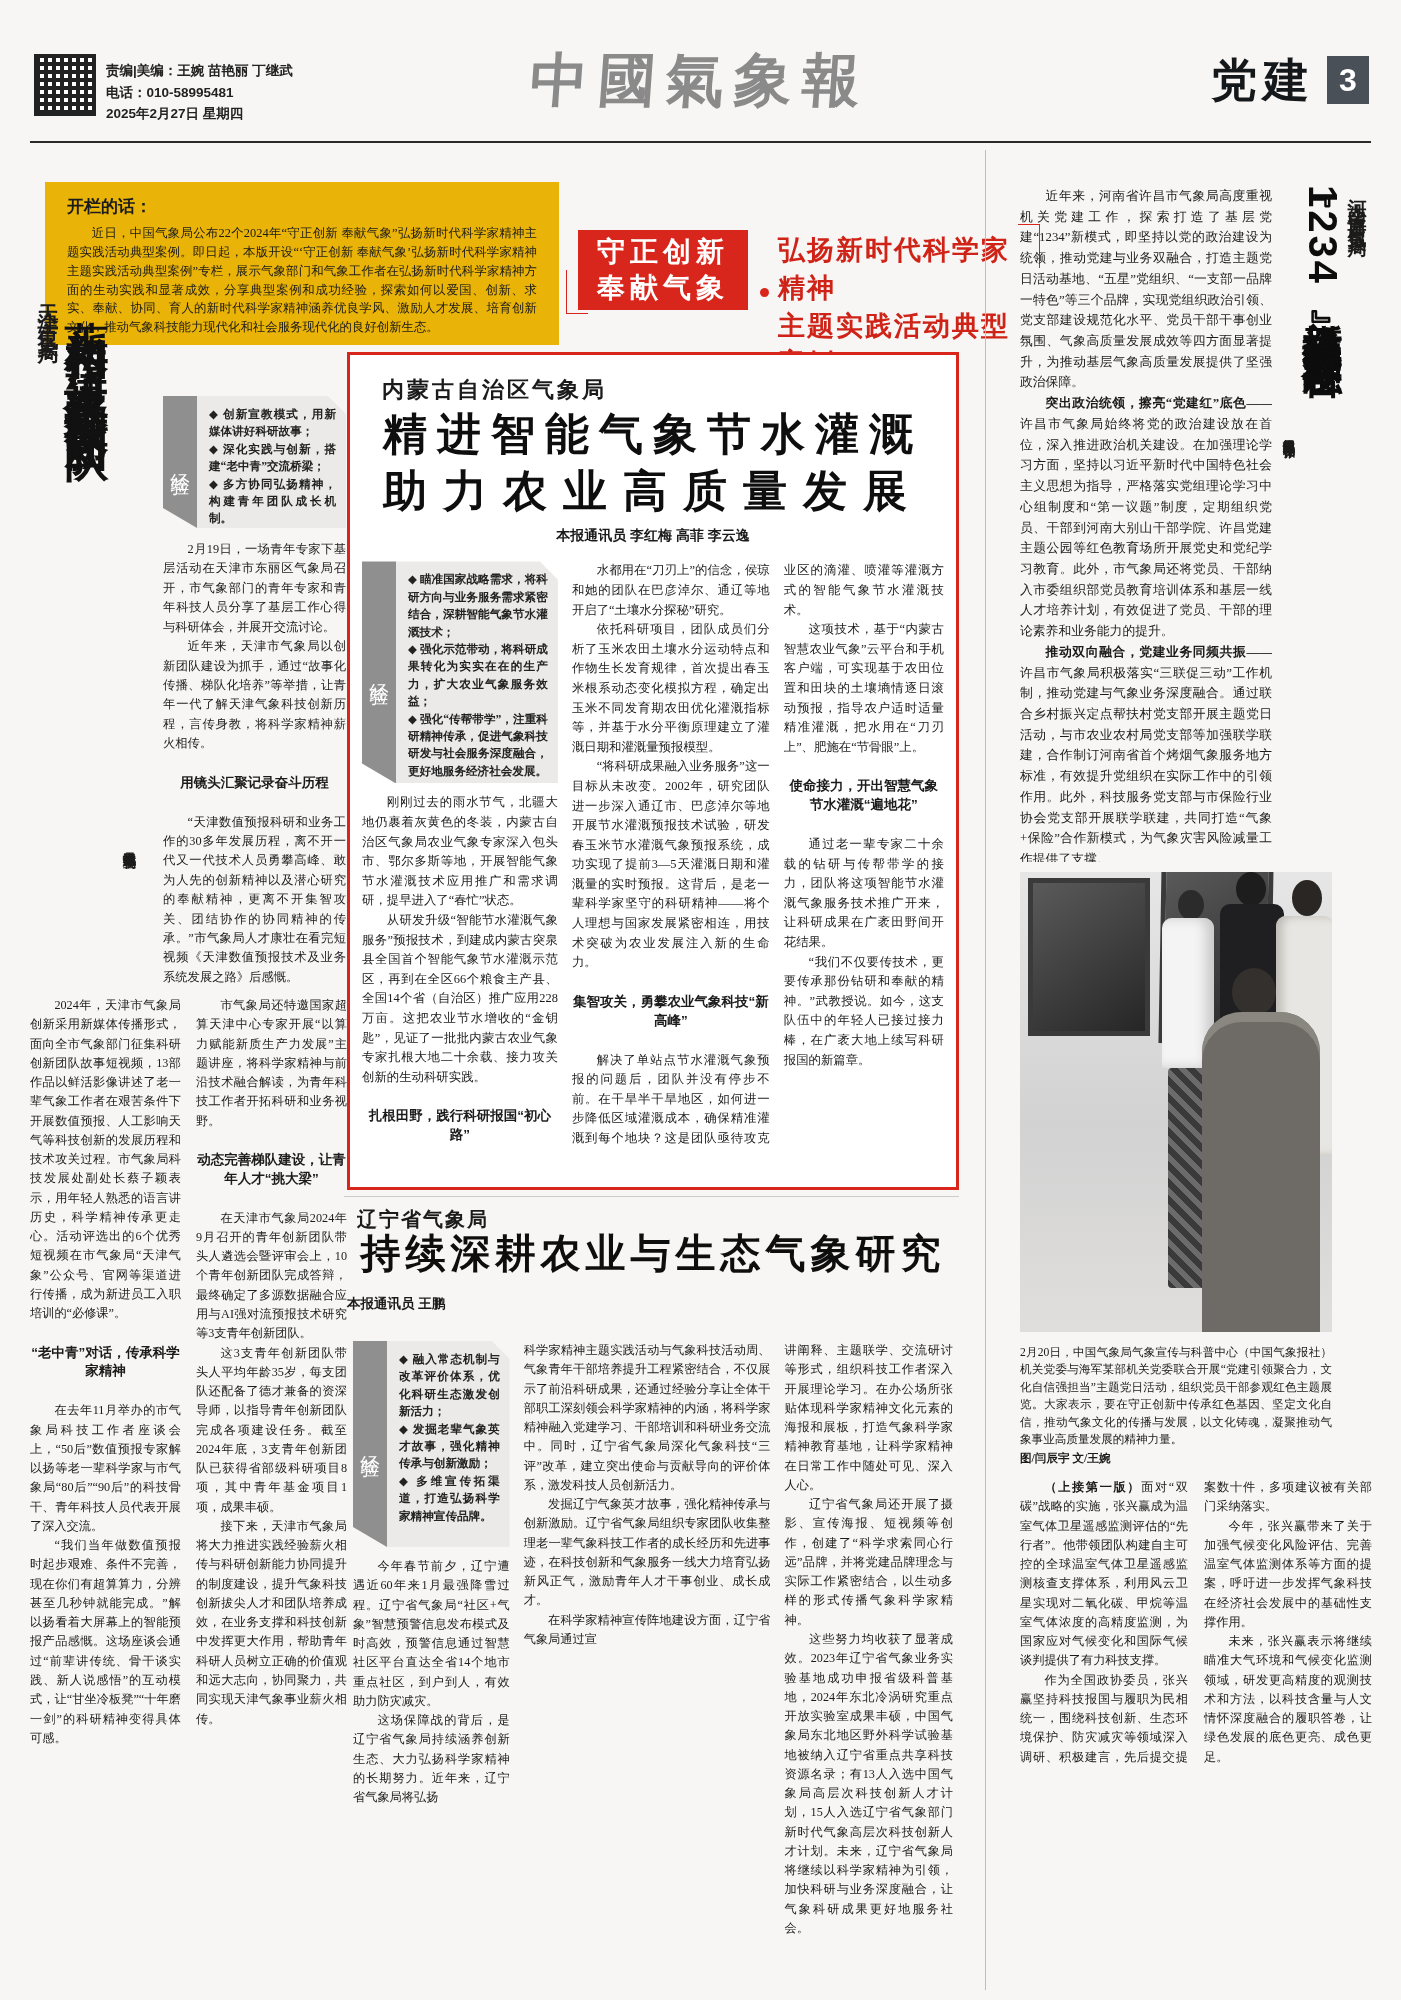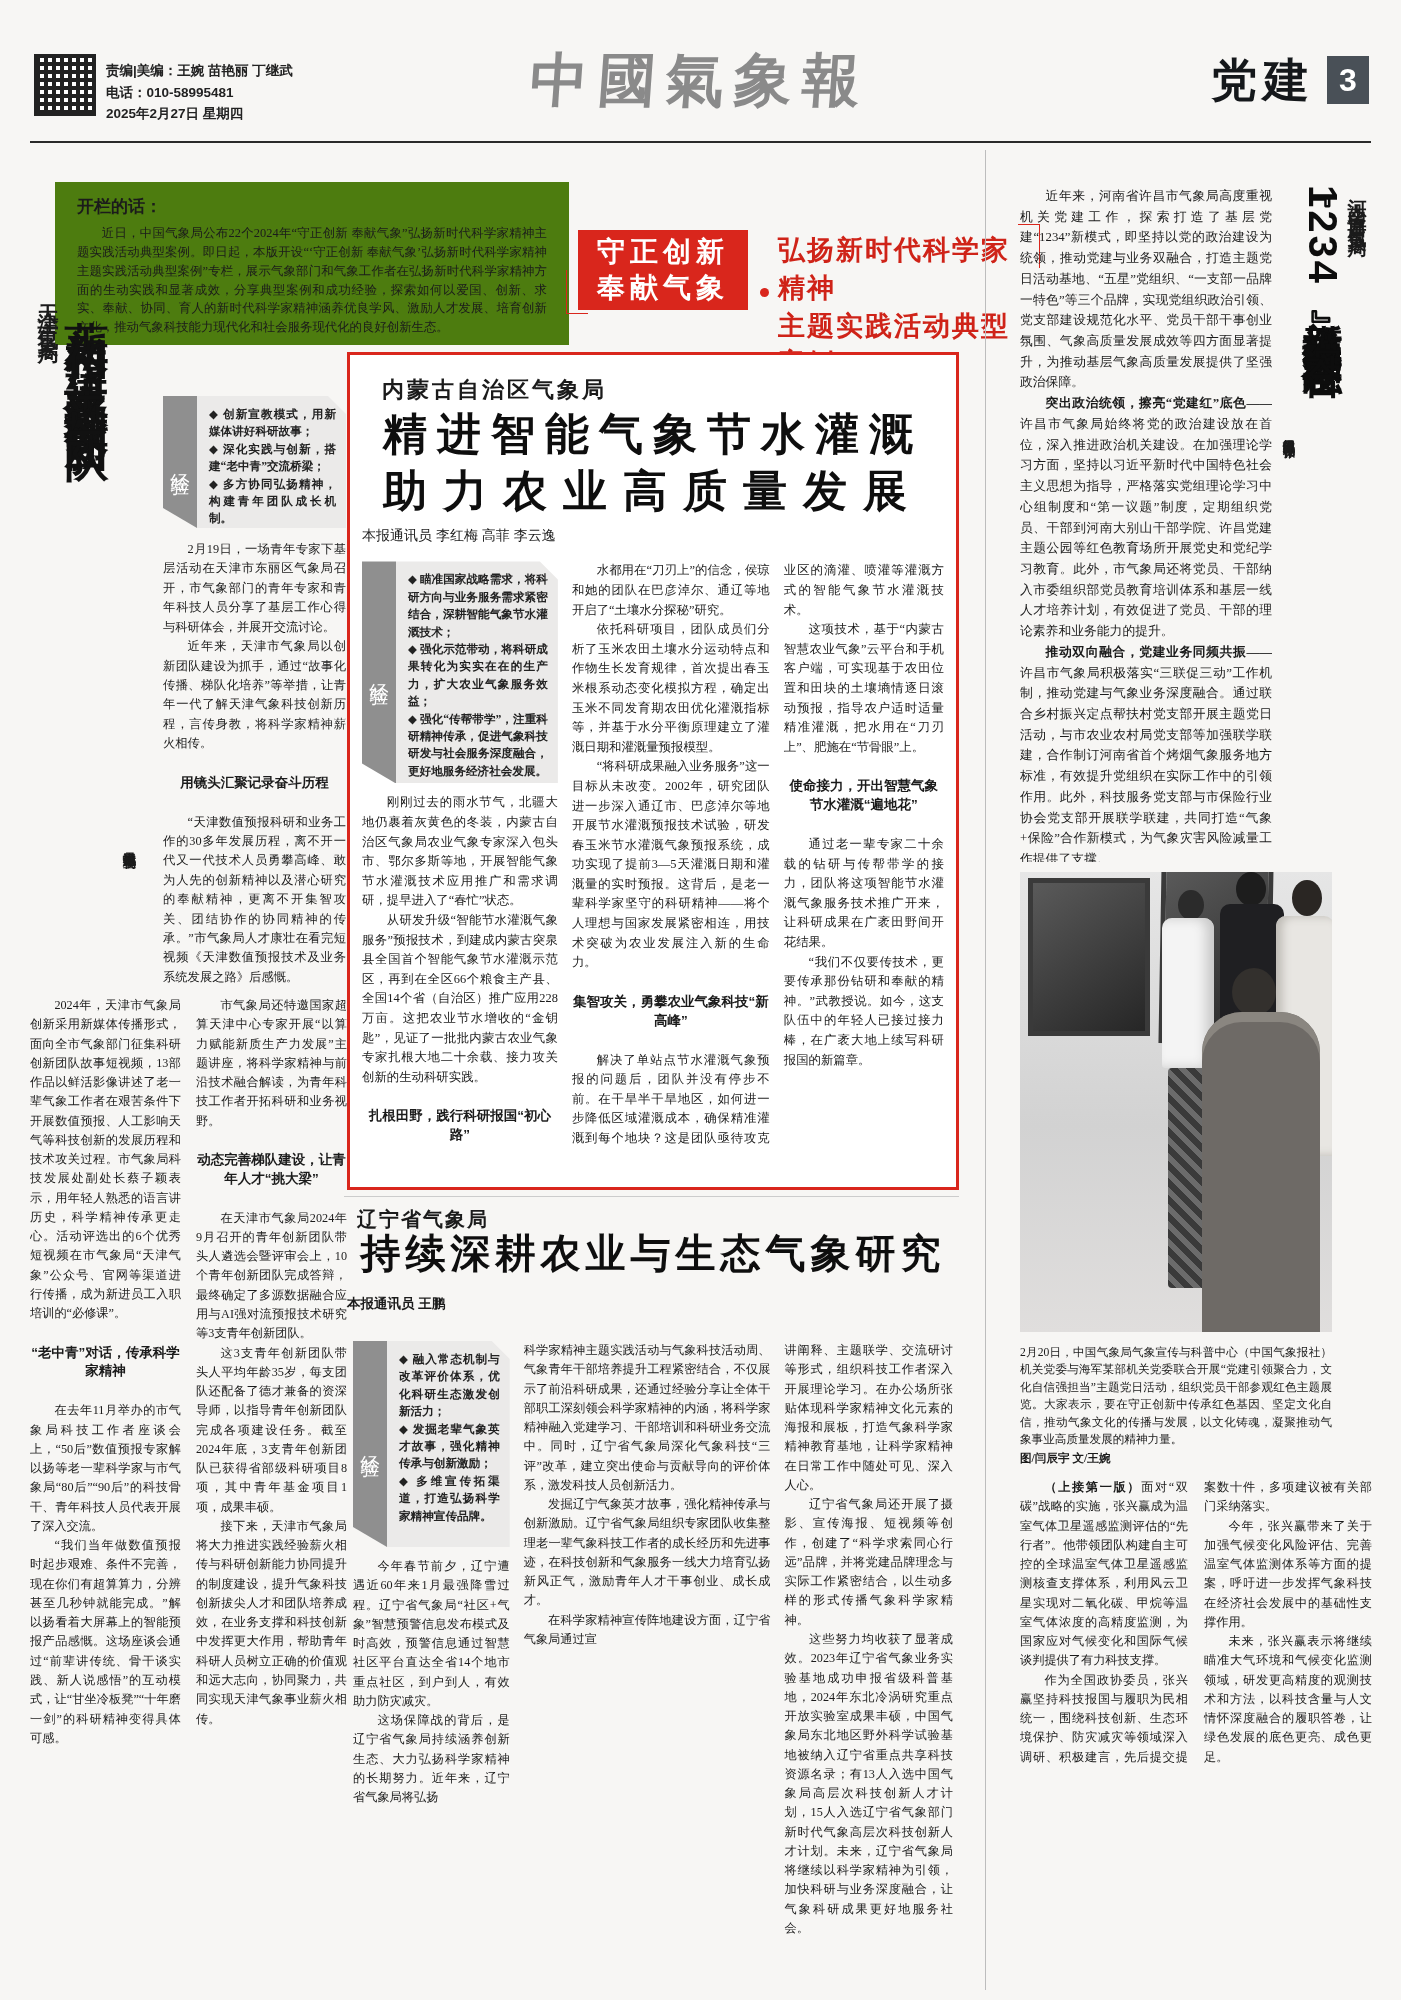--- a/index.html
+++ b/index.html
@@ -15,21 +15,21 @@
          repeating-linear-gradient(0deg,#222 0 4px,transparent 4px 8px),
          repeating-linear-gradient(90deg,#222 0 4px,#fff 4px 8px); outline:2px solid #222; }
   #header-info { left:106px; top:60px; font-size:13.5px; font-weight:bold; line-height:1.6; font-family:"Liberation Sans",sans-serif; color:#222;}
   #masthead { left:500px; top:42px; width:400px; text-align:center; font-size:58px; color:#8a8a8a;
               font-family:"DejaVu Serif","Liberation Serif",serif; letter-spacing:10px; font-weight:bold; transform:skewX(-4deg); }
   #section-title { right:86px; top:50px; font-size:46px; font-weight:900; color:#15181b; letter-spacing:6px; font-family:"Liberation Sans",sans-serif; }
   #page-box { right:32px; top:56px; width:42px; height:48px; background:#495057; color:#fff; font-size:32px; font-weight:bold;
               display:flex; align-items:center; justify-content:center; font-family:"Liberation Sans",sans-serif; }
   #top-rule { left:30px; top:141px; width:1341px; height:2px; background:#2a2a2a; }
   
-  #opening-note { left:55px; top:182px; width:514px; height:163px; background:#4d7c0f; padding:13px 22px 10px 22px; }
+  #opening-note { left:45px; top:182px; width:514px; height:163px; background:#eab308; padding:13px 22px 10px 22px; }
   #opening-note h3 { font-size:17px; margin-bottom:6px; font-family:"Liberation Sans",sans-serif; }
   #opening-note .note-body { font-size:12.4px; line-height:1.52; text-indent:2em; }
   
   #badge { left:578px; top:222px; width:452px; height:100px; }
   #badge .redbox { position:absolute; left:0; top:8px; width:170px; height:80px; background:#d9261c; color:#fff;
                    display:flex; flex-direction:column; align-items:center; justify-content:center;
                    font-family:"Liberation Sans",sans-serif; font-weight:900; font-size:28px; letter-spacing:5px; line-height:1.28; }
   #badge .dot { position:absolute; left:182px; top:66px; width:9px; height:9px; border-radius:50%; background:#d9261c; }
   #badge .slogan { position:absolute; left:200px; top:10px; color:#cf2318; font-family:"Liberation Sans",sans-serif;
                    font-weight:900; font-size:27px; letter-spacing:2px; line-height:1.4; }
@@ -51,21 +51,21 @@
   #tj-expbox { left:163px; top:396px; width:183px; height:132px; }
   #tj-coltop { left:163px; top:540px; width:183px; height:450px; overflow:hidden; font-size:12.3px; }
   #tj-colbottom { left:30px; top:996px; width:317px; height:994px; overflow:hidden; font-size:12.2px;
                   column-count:2; column-gap:15px; }
   .subhead { font-family:"Liberation Sans",sans-serif; font-weight:bold; font-size:13.5px; text-align:center;
              line-height:1.4; margin:20px 0; text-indent:0; }
   
   #im-box { left:347px; top:352px; width:612px; height:838px; border:3px solid #d9261c; background:#fff; padding:20px 12px 10px 12px; }
   #im-kicker { margin-left:20px; font-size:22px; font-weight:900; letter-spacing:3px; font-family:"Liberation Sans",sans-serif; }
   .im-h { text-align:center; font-size:44px; font-weight:900; font-family:"Liberation Sans",sans-serif; letter-spacing:10px; line-height:1.3; color:#0e0e0e; }
-  #im-byline { font-size:14px; font-weight:normal; margin-top:8px; font-family:"Liberation Sans",sans-serif; }
+  #im-byline { text-align:center; font-size:14px; font-weight:bold; margin-top:8px; font-family:"Liberation Sans",sans-serif; }
   #im-body { display:flex; gap:14px; margin-top:16px; height:588px; overflow:hidden; }
   #im-c1 { width:198px; } #im-c2 { width:200px; } #im-c3 { width:162px; }
   #im-body { font-size:12.4px; }
   #im-expbox { height:222px; margin-bottom:10px; }
   
   #ln { left:347px; top:1200px; width:612px; height:790px; }
   #ln-kicker { position:absolute; left:10px; top:6px; font-size:20px; font-weight:900; letter-spacing:2px; font-family:"Liberation Sans",sans-serif; }
   #ln-headline { text-align:center; padding-top:26px; font-size:40px; font-weight:900; letter-spacing:5px; font-family:"Liberation Sans",sans-serif; color:#0e0e0e;}
   #ln-byline { text-align:left; font-size:13.5px; font-weight:bold; margin-top:14px; font-family:"Liberation Sans",sans-serif; }
   #ln-body { display:flex; gap:14px; margin-top:28px; height:636px; overflow:hidden; font-size:12.2px; padding:0 6px; }

